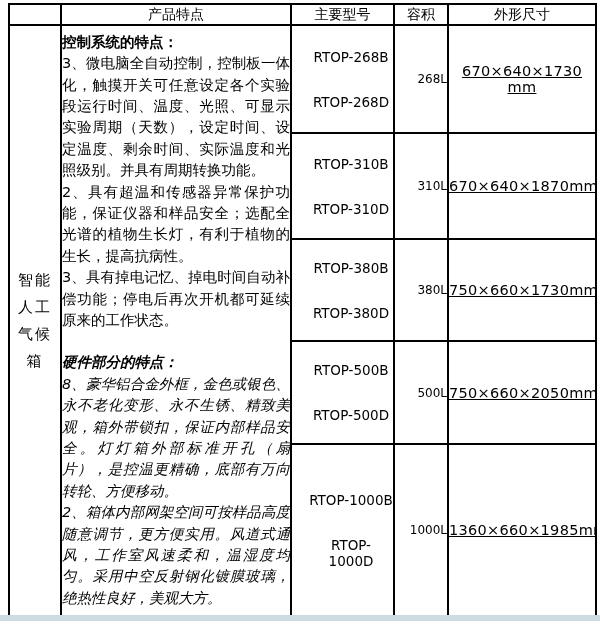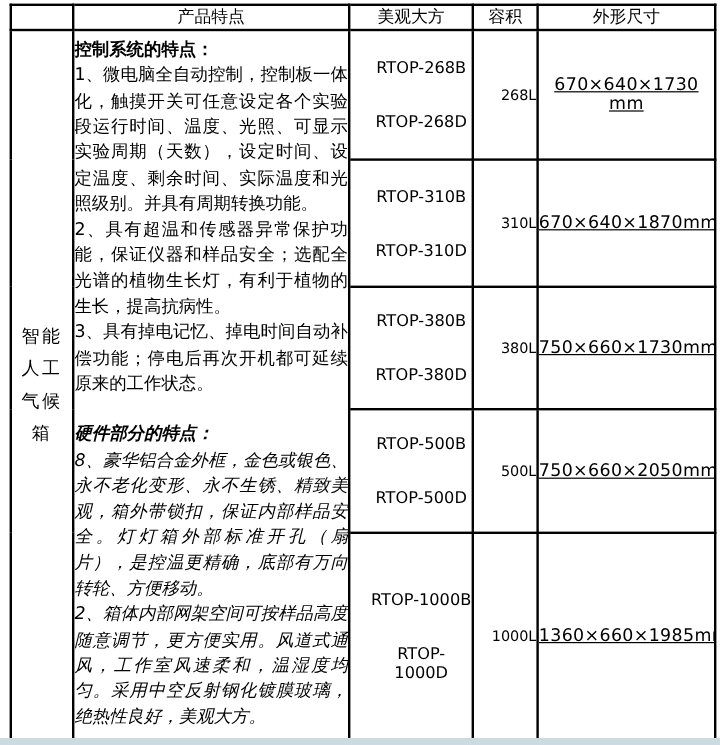--- a/index.html
+++ b/index.html
@@ -81,34 +81,34 @@
       <col style="width:52px">
       <col style="width:230px">
       <col style="width:103px">
       <col style="width:54px">
       <col style="width:148px">
     </colgroup>
     <thead>
       <tr>
         <th></th>
         <th>产品特点</th>
-        <th>美观大方</th>
+        <th>主要型号</th>
         <th>容积</th>
         <th>外形尺寸</th>
       </tr>
     </thead>
     <tbody>
       <tr class="r1">
         <td class="cat-cell" rowspan="5">
           <div class="cat-text">智能人工气候箱</div>
         </td>
         <td class="features-cell" rowspan="5">
           <div>
             <p class="sec-title">控制系统的特点：</p>
-            <p>1、微电脑全自动控制，控制板一体化，触摸开关可任意设定各个实验段运行时间、温度、光照、可显示实验周期（天数），设定时间、设定温度、剩余时间、实际温度和光照级别。并具有周期转换功能。</p>
+            <p>3、微电脑全自动控制，控制板一体化，触摸开关可任意设定各个实验段运行时间、温度、光照、可显示实验周期（天数），设定时间、设定温度、剩余时间、实际温度和光照级别。并具有周期转换功能。</p>
             <p>2、具有超温和传感器异常保护功能，保证仪器和样品安全；选配全光谱的植物生长灯，有利于植物的生长，提高抗病性。</p>
             <p>3、具有掉电记忆、掉电时间自动补偿功能；停电后再次开机都可延续原来的工作状态。</p>
           </div>
           <div class="sec-hardware">
             <p class="sec-title">硬件部分的特点：</p>
             <p>8、豪华铝合金外框，金色或银色、永不老化变形、永不生锈、精致美观，箱外带锁扣，保证内部样品安全。灯灯箱外部标准开孔（扇片），是控温更精确，底部有万向转轮、方便移动。</p>
             <p>2、箱体内部网架空间可按样品高度随意调节，更方便实用。风道式通风，工作室风速柔和，温湿度均匀。采用中空反射钢化镀膜玻璃，绝热性良好，美观大方。</p>
           </div>
         </td>
         <td class="model-cell">

